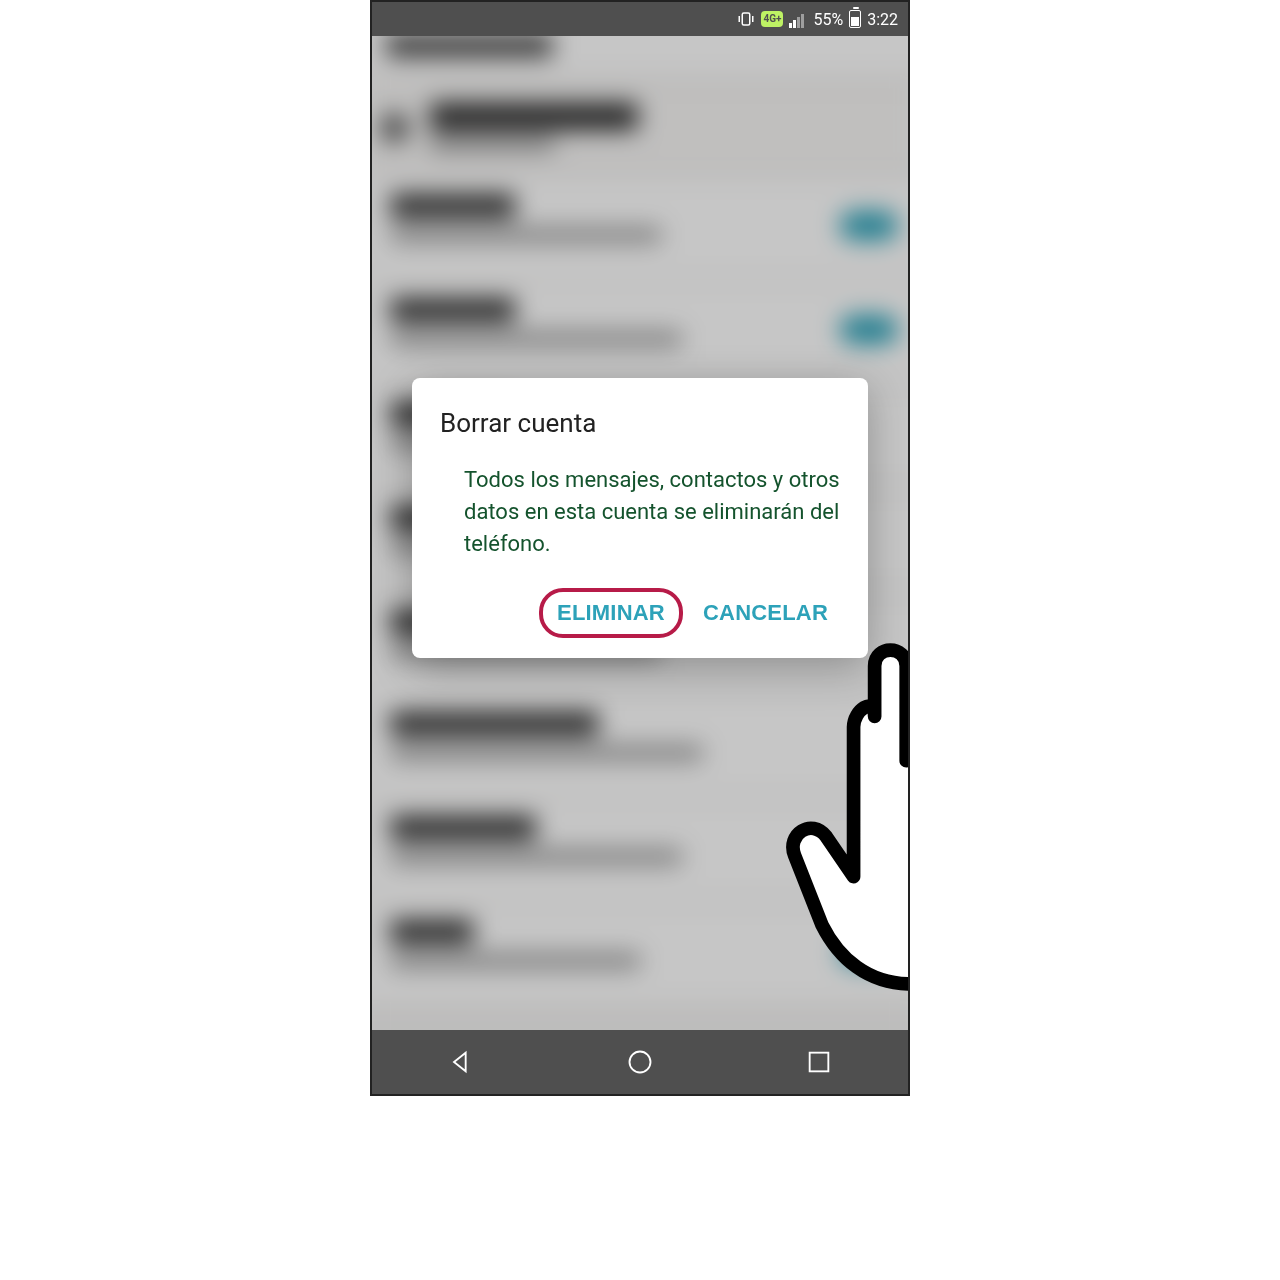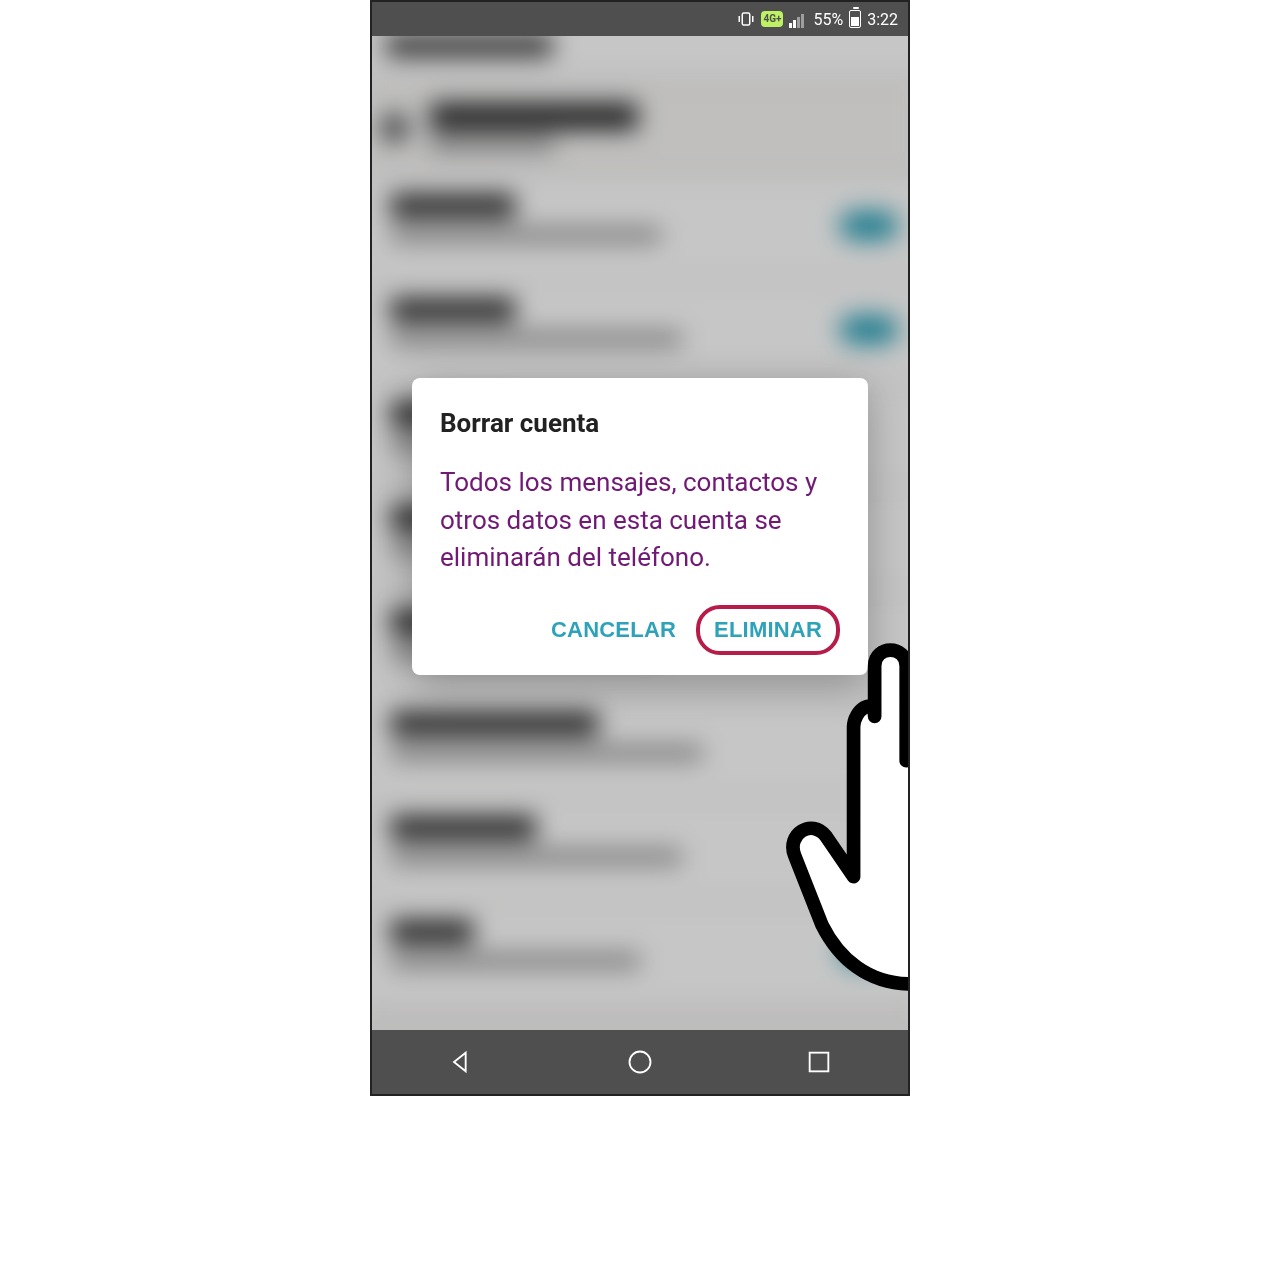--- a/index.html
+++ b/index.html
@@ -148,29 +148,30 @@
       left: 40px; right: 40px;
       top: 376px;
       background: #fff;
       border-radius: 8px;
       padding: 30px 28px 10px 28px;
       box-shadow: 0 10px 40px rgba(0,0,0,0.28);
       z-index: 10;
     }
     .dialog-title {
       font-size: 26px;
-      font-weight: 700;
+      font-weight: 400;
       color: #222;
       margin-bottom: 26px;
     }
     .dialog-body {
-      font-size: 26px;
+      font-size: 22px;
       line-height: 1.45;
-      color: #701a75;
+      color: #14532d;
       margin-bottom: 22px;
+      margin-left: 24px;
     }
     .dialog-actions {
       display: flex;
       justify-content: flex-end;
       gap: 8px;
       align-items: center;
       padding: 6px 0 10px 0;
     }
     .dialog-btn {
       background: transparent;
@@ -267,22 +268,22 @@
     </span>
     <span class="status-text">55%</span>
     <span class="battery-icon"></span>
     <span class="status-text">3:22</span>
   </div>
 
   <div class="dialog">
     <div class="dialog-title">Borrar cuenta</div>
     <div class="dialog-body">Todos los mensajes, contactos y otros datos en esta cuenta se eliminarán del teléfono.</div>
     <div class="dialog-actions">
+      <button class="dialog-btn highlight-ring">ELIMINAR</button>
       <button class="dialog-btn">CANCELAR</button>
-      <button class="dialog-btn highlight-ring">ELIMINAR</button>
     </div>
   </div>
 
   <div class="nav-bar">
     <span class="nav-icon">
       <svg viewBox="0 0 24 24" width="28" height="28" fill="none" stroke="#fff" stroke-width="1.6">
         <polygon points="16,4 16,20 6,12"></polygon>
       </svg>
     </span>
     <span class="nav-icon">

